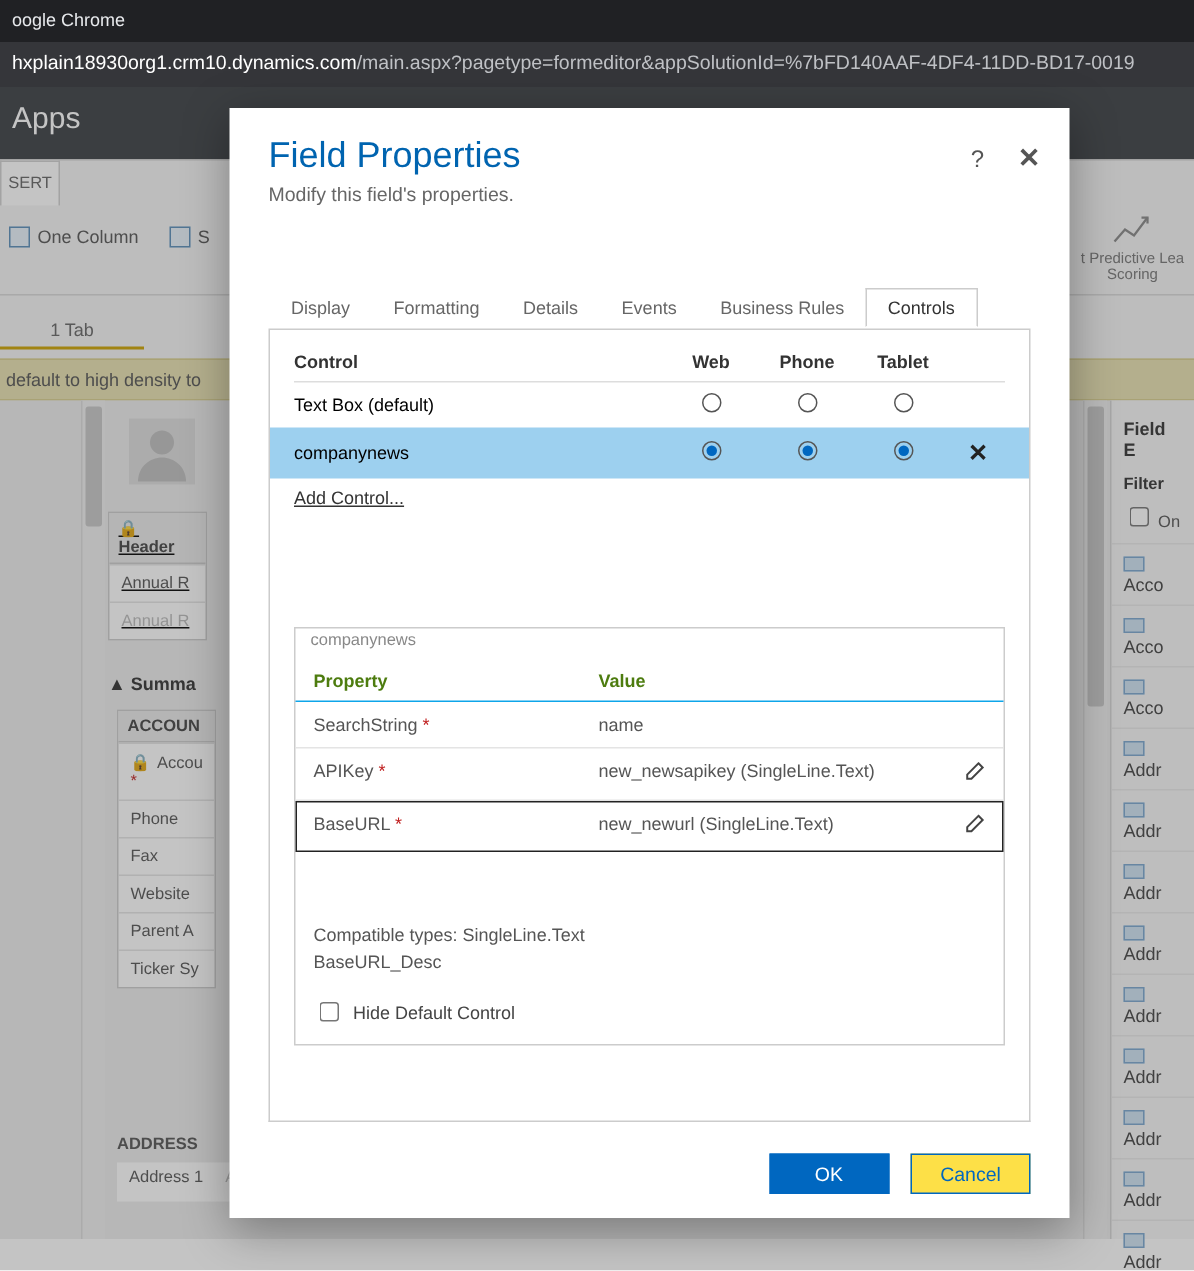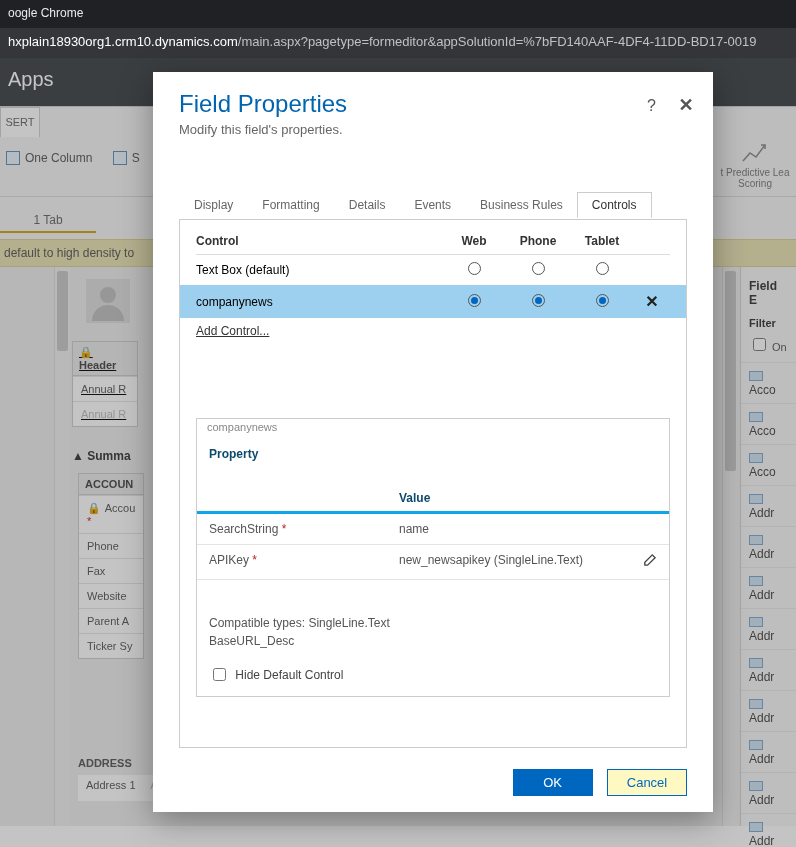--- a/index.html
+++ b/index.html
@@ -64,37 +64,37 @@
   .ctrl-row.sel { background:#9dd0ef; }
   .radio { display:inline-block; width:13px; height:13px; border:1px solid #555; border-radius:50%; position:relative; }
   .radio.checked::after { content:""; position:absolute; left:2px; top:2px; width:7px; height:7px; background:#0067c0; border-radius:50%; }
   .delx { font-weight:700; font-size:16px; color:#222; cursor:pointer;}
   .addctrl { padding:6px 16px 10px; font-size:12px; }
   .addctrl a { color:#333; text-decoration:underline; cursor:pointer;}
 
   
   .prop-box { position:absolute; left:16px; right:16px; top:198px; bottom:50px; border:1px solid #ccc; }
   .prop-title { color:#888; font-size:11px; padding:2px 10px 10px; }
-  .prop-head { display:flex; font-weight:600; font-size:12px; color:#0c4a6e; padding:4px 12px 6px; border-bottom:3px solid #0ea5e9;}
-  .prop-head .c1{ flex:0 0 190px;} .prop-head .c2{ flex:1 1 auto;margin-top:44px;}
+  .prop-head { display:flex; font-weight:600; font-size:12px; color:#4d7c0f; padding:4px 12px 6px; border-bottom:1px solid #0ea5e9;}
+  .prop-head .c1{ flex:0 0 190px;} .prop-head .c2{ flex:1 1 auto;}
   .prop-row { display:flex; align-items:flex-start; font-size:12px; color:#555; padding:8px 12px; border-bottom:1px solid #e4e4e4;}
   .prop-row .c1{ flex:0 0 190px;} .prop-row .c2{ flex:1 1 auto;} .prop-row .c3{ flex:0 0 30px; text-align:right;}
   .prop-row.sel { border:1.5px solid #222; padding:7px 11px; }
   .req { color:#c02020; }
   .edit-icon { cursor:pointer; }
   .edit-icon svg{ width:15px; height:15px; stroke:#444; fill:none; stroke-width:1.4;}
   .prop-desc { position:absolute; left:12px; bottom:46px; font-size:12px; color:#555; line-height:1.45;}
   .hide-def { position:absolute; left:12px; bottom:12px; font-size:12px; color:#444; }
   .hide-def input { margin-right:6px; vertical-align:-2px;}
 
   
   .dlg-btns { position:absolute; right:26px; bottom:16px; }
   .btn { display:inline-block; min-width:80px; padding:5px 18px; font-size:13px; text-align:center; margin-left:10px; cursor:pointer;}
   .btn-ok { background:#0067c0; color:#fff; border:1px solid #0067c0;}
-  .btn-cancel { background:#fef9c3; color:#0067c0; border:1px solid #0067c0;}
+  .btn-cancel { background:#fde047; color:#0067c0; border:1px solid #0067c0;}
 
   .vscroll { position:absolute; width:16px; background:#f0f0f0; border-left:1px solid #dcdcdc; }
   .vscroll .thumb{ position:absolute; left:2px; right:2px; background:#c8c8c8; border-radius:2px; }
 </style>
 </head>
 <body>
 <div id="stage">
 
 <div class="chrome-tab">oogle Chrome</div>
 <div class="addr-bar">
@@ -234,20 +234,27 @@
               <div class="c2">name</div>
               <div class="c3"></div>
             </div>
             <div class="prop-row">
               <div class="c1">APIKey <span class="req">*</span></div>
               <div class="c2">new_newsapikey (SingleLine.Text)</div>
               <div class="c3"><span class="edit-icon"><svg viewBox="0 0 16 16">
                     <path d="M11 2l3 3-8 8H3v-3z"></path>
                   </svg></span></div>
             </div>
+            <div class="prop-row sel">
+              <div class="c1">BaseURL <span class="req">*</span></div>
+              <div class="c2">new_newurl (SingleLine.Text)</div>
+              <div class="c3"><span class="edit-icon"><svg viewBox="0 0 16 16">
+                    <path d="M11 2l3 3-8 8H3v-3z"></path>
+                  </svg></span></div>
+            </div>
           </div>
       <div class="prop-desc">
         <div>Compatible types: SingleLine.Text</div>
         <div>BaseURL_Desc</div>
       </div>
       <div class="hide-def">
         <input type="checkbox" id="hide-def-cb" style="">
         <span>Hide Default Control</span>
       </div>
     </div>

